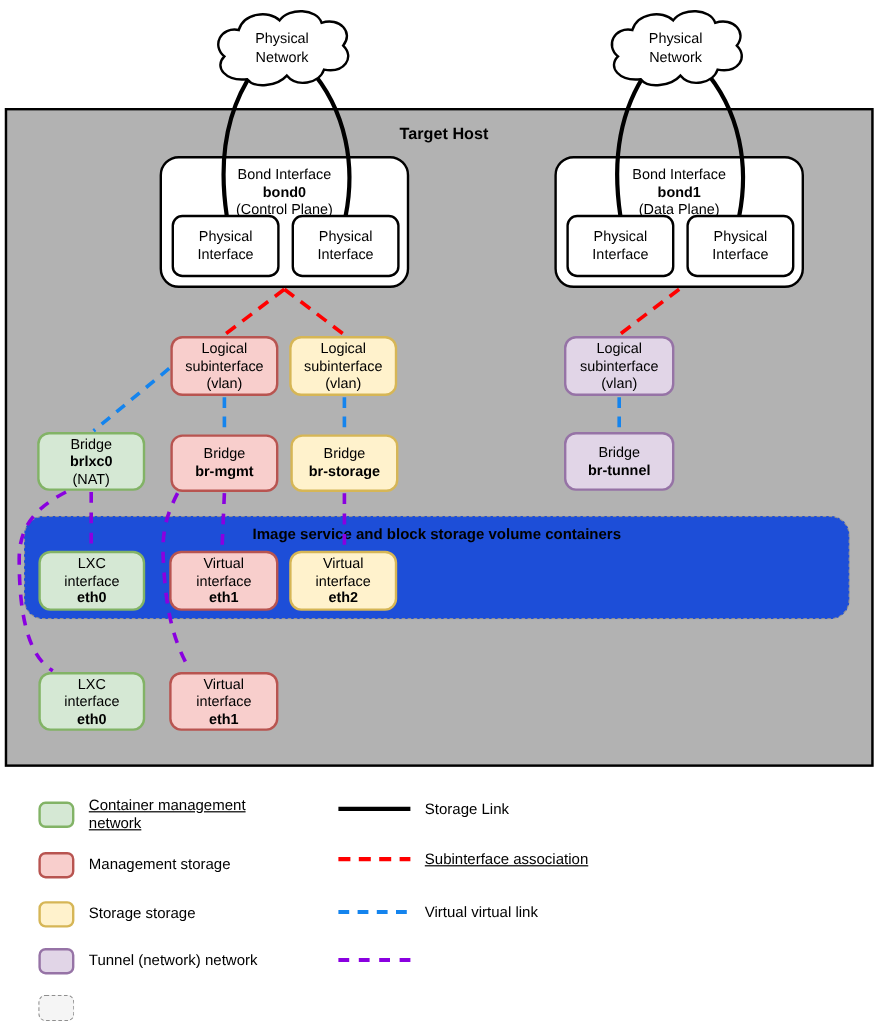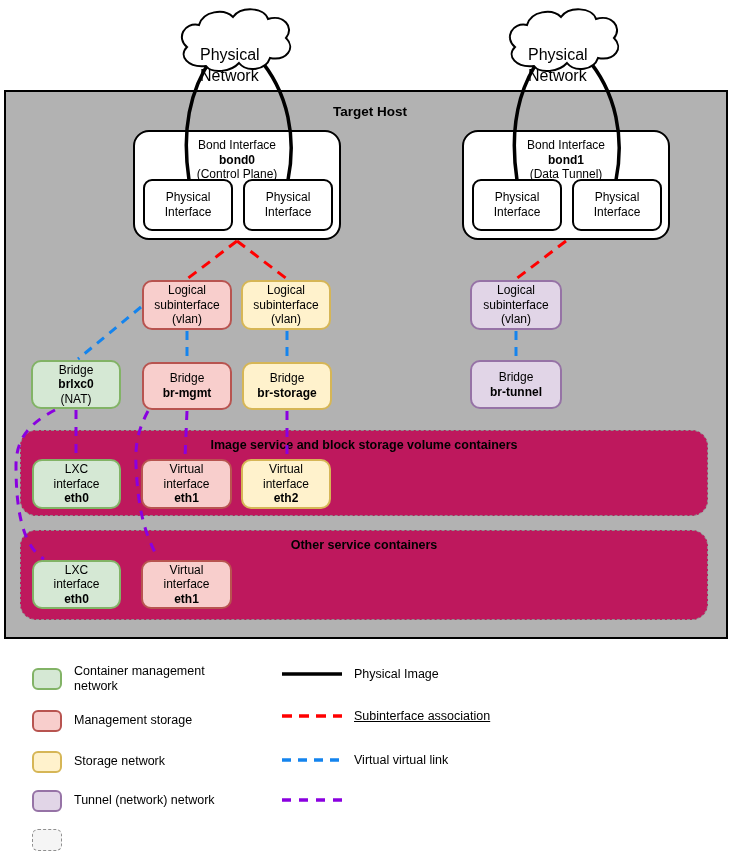--- a/index.html
+++ b/index.html
@@ -27,63 +27,60 @@
   .phys{background:#fff;border:2px solid #000;border-radius:9px;}
   .phys .wrap{width:60px;margin:16px auto;}
   
   .green {background:#d5e8d4;border:2px solid #82b366;}
   .red   {background:#f8cecc;border:2px solid #b85450;}
   .yellow{background:#fff2cc;border:2px solid #d6b656;}
   .purple{background:#e1d5e7;border:2px solid #9673a6;}
   .subif .wrap{width:86px;margin:0 auto;}
   .iface .wrap{width:66px;margin:0 auto;}
   
-  .lxc-container{background:#be185d;border:1.6px dashed #8f8f8f;border-radius:16px;}
+  .lxc-container{background:#1d4ed8;border:1.6px dashed #8f8f8f;border-radius:16px;}
   .container-title{position:absolute;left:0;top:7px;width:100%;text-align:center;
                    font-weight:bold;font-size:12.5px;}
   
-  .cloud-label{width:70px;text-align:left;font-size:16px;line-height:1.3;margin-top:20px;}
+  .cloud-label{width:70px;text-align:center;font-size:12px;line-height:1.3;}
   
   .swatch{width:30px;height:22px;border-radius:6px;}
   .swatch-lxc{background:#f5f5f5;border:1.6px dashed #8f8f8f;}
   .legend-label{font-size:12.5px;line-height:15px;}
   .legend-label.twoline{width:155px;}
 </style>
 </head>
 <body>
 
 <div id="canvas">
 
   <div id="host" class="abs"></div>
   <div class="abs host-title">Target Host</div>
 
   <div class="abs lxc-container" style="left:20px;top:430px;width:688px;height:86px;">
     <div class="container-title">Image service and block storage volume containers</div>
   </div>
 
-  <div class="abs lxc-container" style="left:20px;top:530px;width:688px;height:90px;">
-    <div class="container-title">Other service containers</div>
-  </div>
 
   <div class="abs node bond" style="left:133px;top:130px;width:208px;height:110px;">
     <span>Bond Interface</span>
     <span class="bold">bond0</span>
     <span>(Control Plane)</span>
   </div>
   <div class="abs node phys" style="left:143px;top:179px;width:90px;height:52px;">
     <span class="wrap">Physical Interface</span>
   </div>
   <div class="abs node phys" style="left:243px;top:179px;width:90px;height:52px;">
     <span class="wrap">Physical Interface</span>
   </div>
 
   <div class="abs node bond" style="left:462px;top:130px;width:208px;height:110px;">
     <span>Bond Interface</span>
     <span class="bold">bond1</span>
-    <span>(Data Tunnel)</span>
+    <span>(Data Plane)</span>
   </div>
   <div class="abs node phys" style="left:472px;top:179px;width:90px;height:52px;">
     <span class="wrap">Physical Interface</span>
   </div>
   <div class="abs node phys" style="left:572px;top:179px;width:90px;height:52px;">
     <span class="wrap">Physical Interface</span>
   </div>
 
   <div class="abs node red subif" style="left:142px;top:280px;width:90px;height:50px;">
     <span class="wrap">Logical subinterface (vlan)</span>
@@ -178,31 +175,31 @@
       <path d="M 282,716 L 342,716" stroke="#ff0000" stroke-width="3.5" stroke-dasharray="10 7"></path>
       <path d="M 282,760 L 342,760" stroke="#1484ee" stroke-width="3.5" stroke-dasharray="9 7"></path>
       <path d="M 282,800 L 342,800" stroke="#8a00e0" stroke-width="3.5" stroke-dasharray="9 8"></path>
     </g>
   </svg>
 
   <div class="abs overlay-label cloud-label" style="left:200px;top:25px;">Physical Network</div>
   <div class="abs overlay-label cloud-label" style="left:528px;top:25px;">Physical Network</div>
 
   <div class="abs swatch green" style="left:32px;top:668px;"></div>
-  <div class="abs legend-label twoline" style="left:74px;top:664px;">Container management network</div>
+  <div class="abs legend-label twoline" style="left:74px;top:664px;text-decoration:underline;">Container management network</div>
 
   <div class="abs swatch red" style="left:32px;top:710px;"></div>
   <div class="abs legend-label" style="left:74px;top:713px;">Management storage</div>
 
   <div class="abs swatch yellow" style="left:32px;top:751px;"></div>
-  <div class="abs legend-label" style="left:74px;top:754px;">Storage network</div>
+  <div class="abs legend-label" style="left:74px;top:754px;">Storage storage</div>
 
   <div class="abs swatch purple" style="left:32px;top:790px;"></div>
   <div class="abs legend-label" style="left:74px;top:793px;">Tunnel (network) network</div>
 
   <div class="abs swatch swatch-lxc" style="left:32px;top:829px;"></div>
   <div class="abs legend-label" style="left:74px;top:832px;margin-top:45px;">LXC Container</div>
 
-  <div class="abs legend-label" style="left:354px;top:667px;">Physical Image</div>
+  <div class="abs legend-label" style="left:354px;top:667px;">Storage Link</div>
   <div class="abs legend-label" style="left:354px;top:709px;text-decoration:underline;">Subinterface association</div>
   <div class="abs legend-label" style="left:354px;top:753px;">Virtual virtual link</div>
 
 </div>
 
 </body></html>

